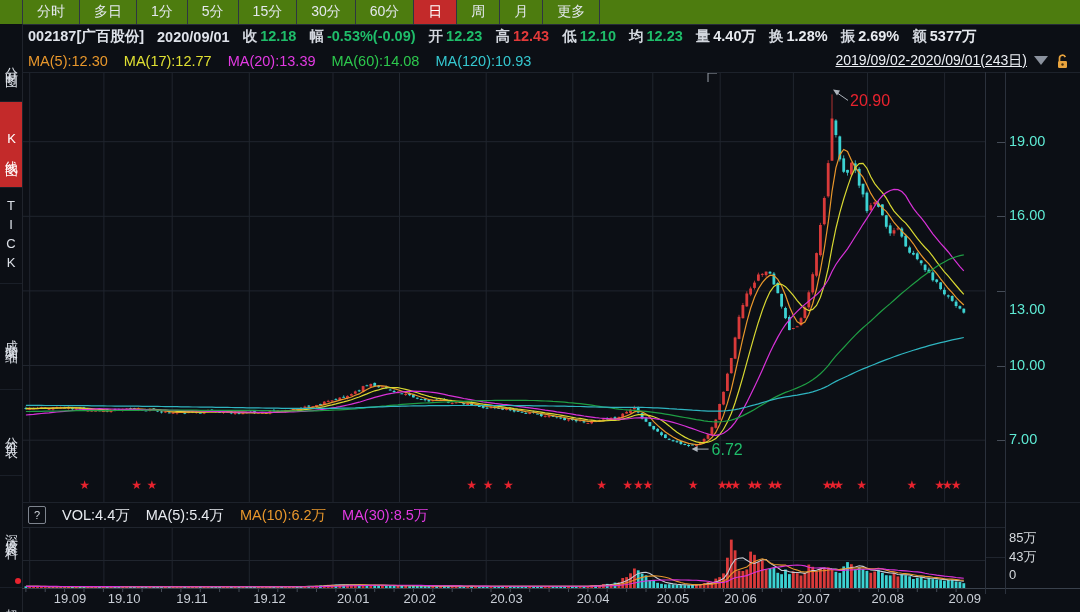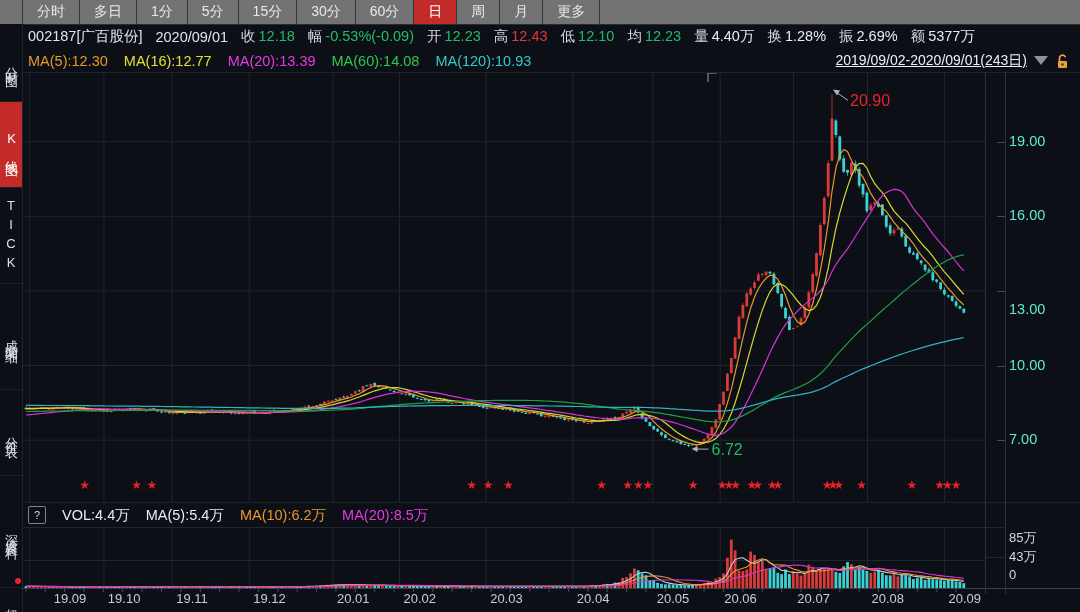--- a/index.html
+++ b/index.html
@@ -1,32 +1,32 @@
 <!DOCTYPE html>
 <html><head>
 <meta charset="utf-8">
 <style>
   html,body{margin:0;padding:0;background:#0c0f15;}
   body{width:1080px;height:612px;overflow:hidden;position:relative;
        font-family:"Liberation Sans","DejaVu Sans",sans-serif;color:#dfe3ea;}
   .app{position:absolute;inset:0;}
   
-  .menubar{position:absolute;left:0;top:0;right:0;height:24px;background:#737373;
+  .menubar{position:absolute;left:0;top:0;right:0;height:24px;background:#4d7c0f;
            border-bottom:1px solid #262c38;display:flex;align-items:stretch;font-size:14px;}
   .mgroup{display:flex;align-items:stretch;}
   .mgroup.left{margin-left:22px;border-left:1px solid #2e3542;}
   .mgroup.right{margin-left:auto;border-left:1px solid #2e3542;}
   .mitem{display:flex;align-items:center;justify-content:center;padding:0 14px;
          border-right:1px solid #2e3542;color:#e4e8ee;cursor:pointer;position:relative;white-space:nowrap;}
   .mitem.active{background:#c32a2a;color:#fff;}
   .dot{position:absolute;top:2px;right:4px;width:6px;height:6px;border-radius:50%;background:#e8232e;}
   .arr{font-size:9px;margin-left:4px;color:#e4e8ee;}
   
   .infobar{position:absolute;top:25px;left:22px;right:0;height:23px;display:flex;align-items:center;
-           font-size:14.5px;gap:13px;padding-left:6px;white-space:nowrap;}
+           font-size:14.5px;gap:13px;padding-left:6px;white-space:nowrap;font-weight:bold;}
   .lbl{color:#d3d7de;margin-right:3px;}
   .green{color:#1fbd6a;} .red{color:#e23a3a;} .white{color:#e8ebf0;}
   
   .mabar{position:absolute;top:49px;left:22px;right:0;height:23px;display:flex;align-items:center;
          font-size:14.5px;gap:16px;padding-left:6px;white-space:nowrap;}
   .c-ma5{color:#e8972c;} .c-ma10{color:#e0e032;} .c-ma20{color:#e23ae2;}
   .c-ma60{color:#2dc84d;} .c-ma120{color:#35c8d0;}
   .range{position:absolute;right:10px;top:0;height:23px;display:flex;align-items:center;gap:7px;cursor:pointer;}
   .range-text{text-decoration:underline;color:#eceff4;font-size:14px;}
   .tri{width:0;height:0;border-left:7px solid transparent;border-right:7px solid transparent;
@@ -93,21 +93,21 @@
     <span><span class="lbl">低</span><span class="green">12.10</span></span>
     <span><span class="lbl">均</span><span class="green">12.23</span></span>
     <span><span class="lbl">量</span><span class="white">4.40万</span></span>
     <span><span class="lbl">换</span><span class="white">1.28%</span></span>
     <span><span class="lbl">振</span><span class="white">2.69%</span></span>
     <span><span class="lbl">额</span><span class="white">5377万</span></span>
   </div>
 
   <div class="mabar">
     <span class="c-ma5">MA(5):12.30</span>
-    <span class="c-ma10">MA(16):12.77</span>
+    <span class="c-ma10">MA(17):12.77</span>
     <span class="c-ma20">MA(20):13.39</span>
     <span class="c-ma60">MA(60):14.08</span>
     <span class="c-ma120">MA(120):10.93</span>
     <span class="range">
       <span class="range-text">2019/09/02-2020/09/01(243日)</span>
       <span class="tri"></span>
       <svg class="lock" width="15" height="16" viewBox="0 0 15 16">
         <path d="M4.5 8 V5.2 a3 3 0 0 1 5.8 -1.1" fill="none" stroke="#e8a33d" stroke-width="1.7"></path>
         <rect x="3" y="8" width="9" height="7" rx="1.2" fill="#e8a33d"></rect>
         <circle cx="7.5" cy="11.5" r="1.2" fill="#4a3310"></circle>
@@ -677,21 +677,21 @@
       <path d="M669.6,377.1 l6,-3 l0,6 z" fill="#aeb4bc"></path>
       <text x="689.6" y="383.1" fill="#1fbd6a" font-size="16">6.72</text>
       <path d="M686,10 L686,1 L695,1" stroke="#9aa1ab" fill="none"></path>
     </svg>
 
   <div class="volhdr">
     <span class="qbox">?</span>
     <span class="white">VOL:4.4万</span>
     <span class="white">MA(5):5.4万</span>
     <span class="c-ma5">MA(10):6.2万</span>
-    <span class="c-ma20">MA(20):8.5万</span>
+    <span class="c-ma20">MA(30):8.5万</span>
   </div>
 
   <svg id="vol-svg" viewBox="0 0 963 67">
       <line x1="7.7" y1="0" x2="7.7" y2="61" stroke="#20252e"></line>
       <line x1="81.9" y1="0" x2="81.9" y2="61" stroke="#20252e"></line>
       <line x1="150.2" y1="0" x2="150.2" y2="61" stroke="#20252e"></line>
       <line x1="227.3" y1="0" x2="227.3" y2="61" stroke="#20252e"></line>
       <line x1="311.0" y1="0" x2="311.0" y2="61" stroke="#20252e"></line>
       <line x1="377.5" y1="0" x2="377.5" y2="61" stroke="#20252e"></line>
       <line x1="464.2" y1="0" x2="464.2" y2="61" stroke="#20252e"></line>

